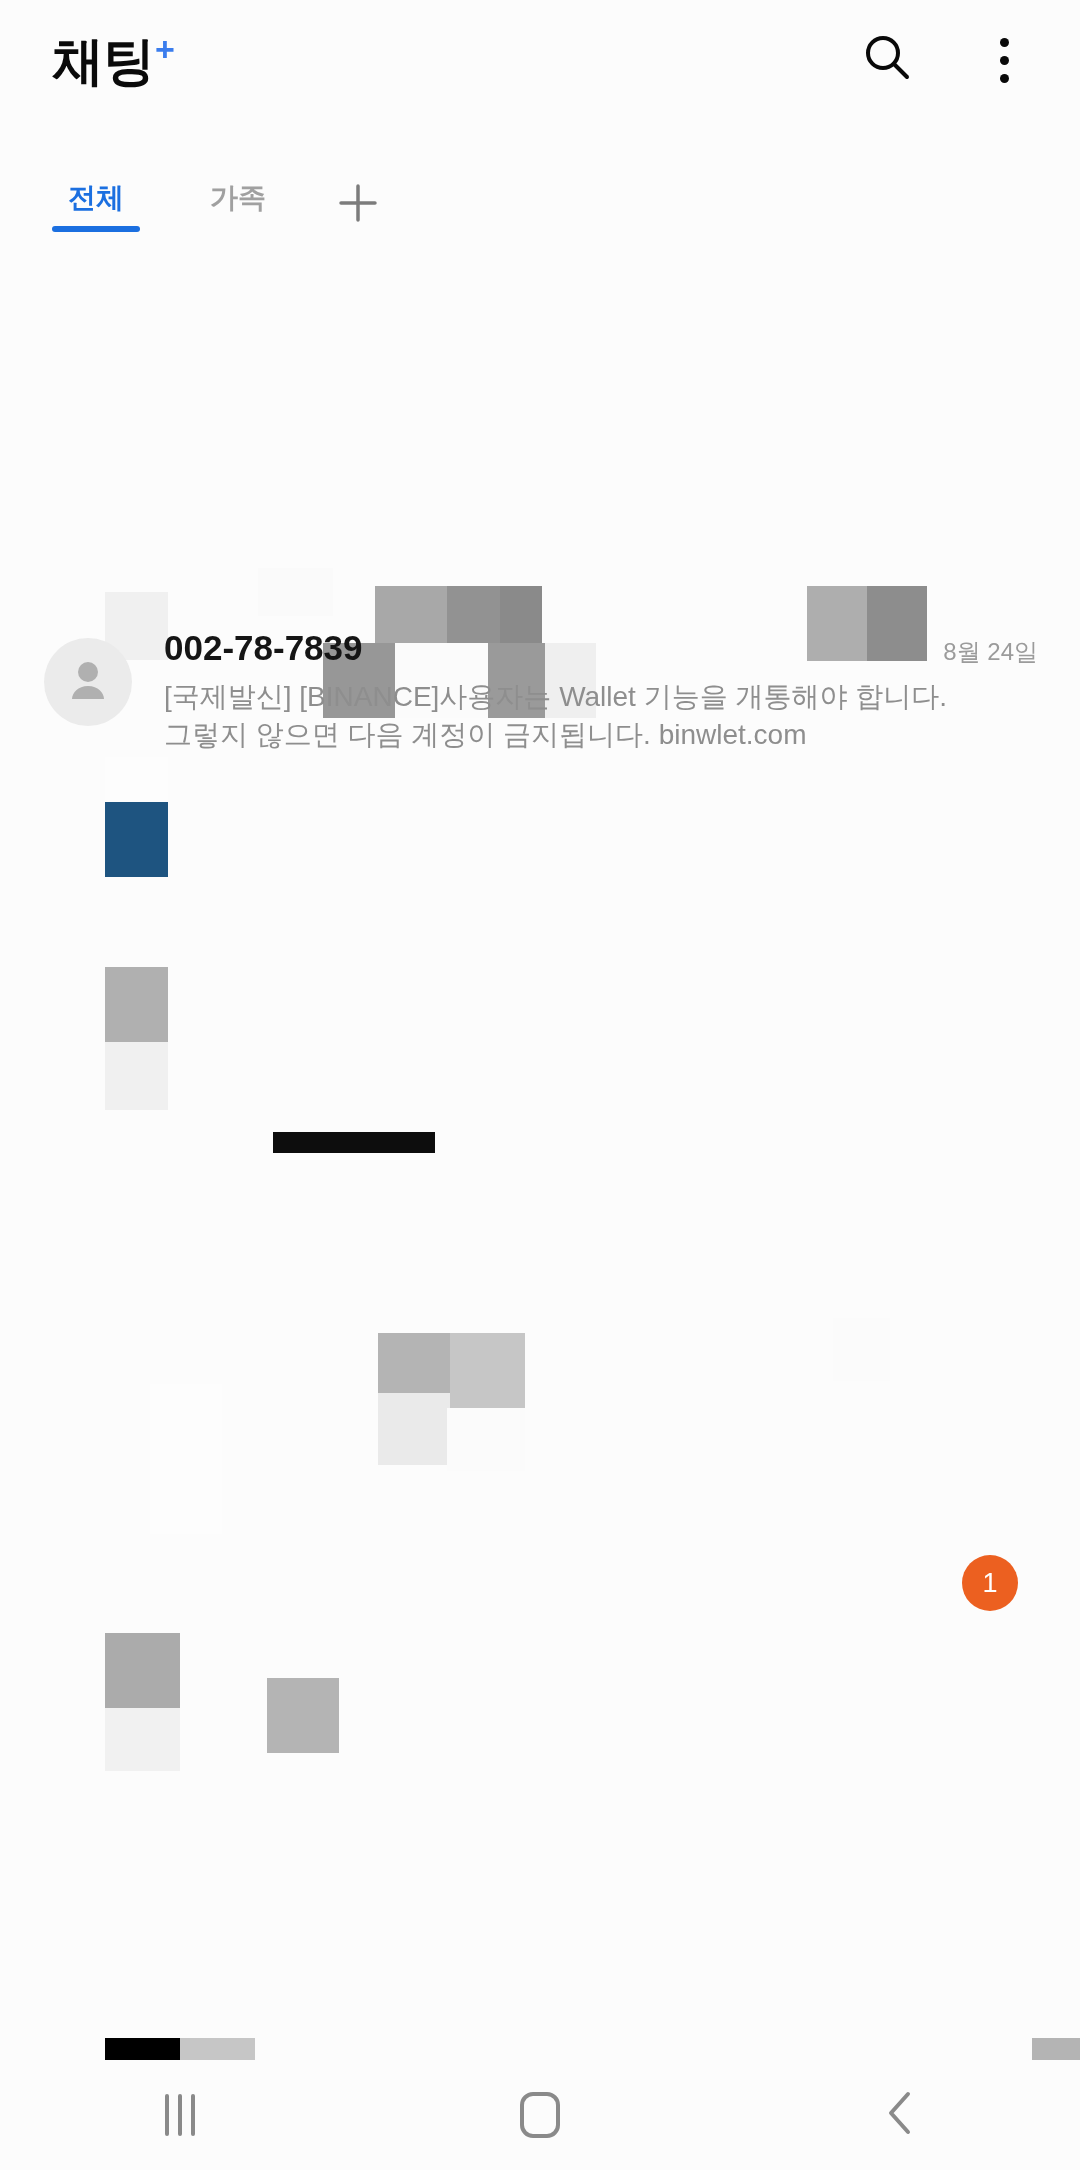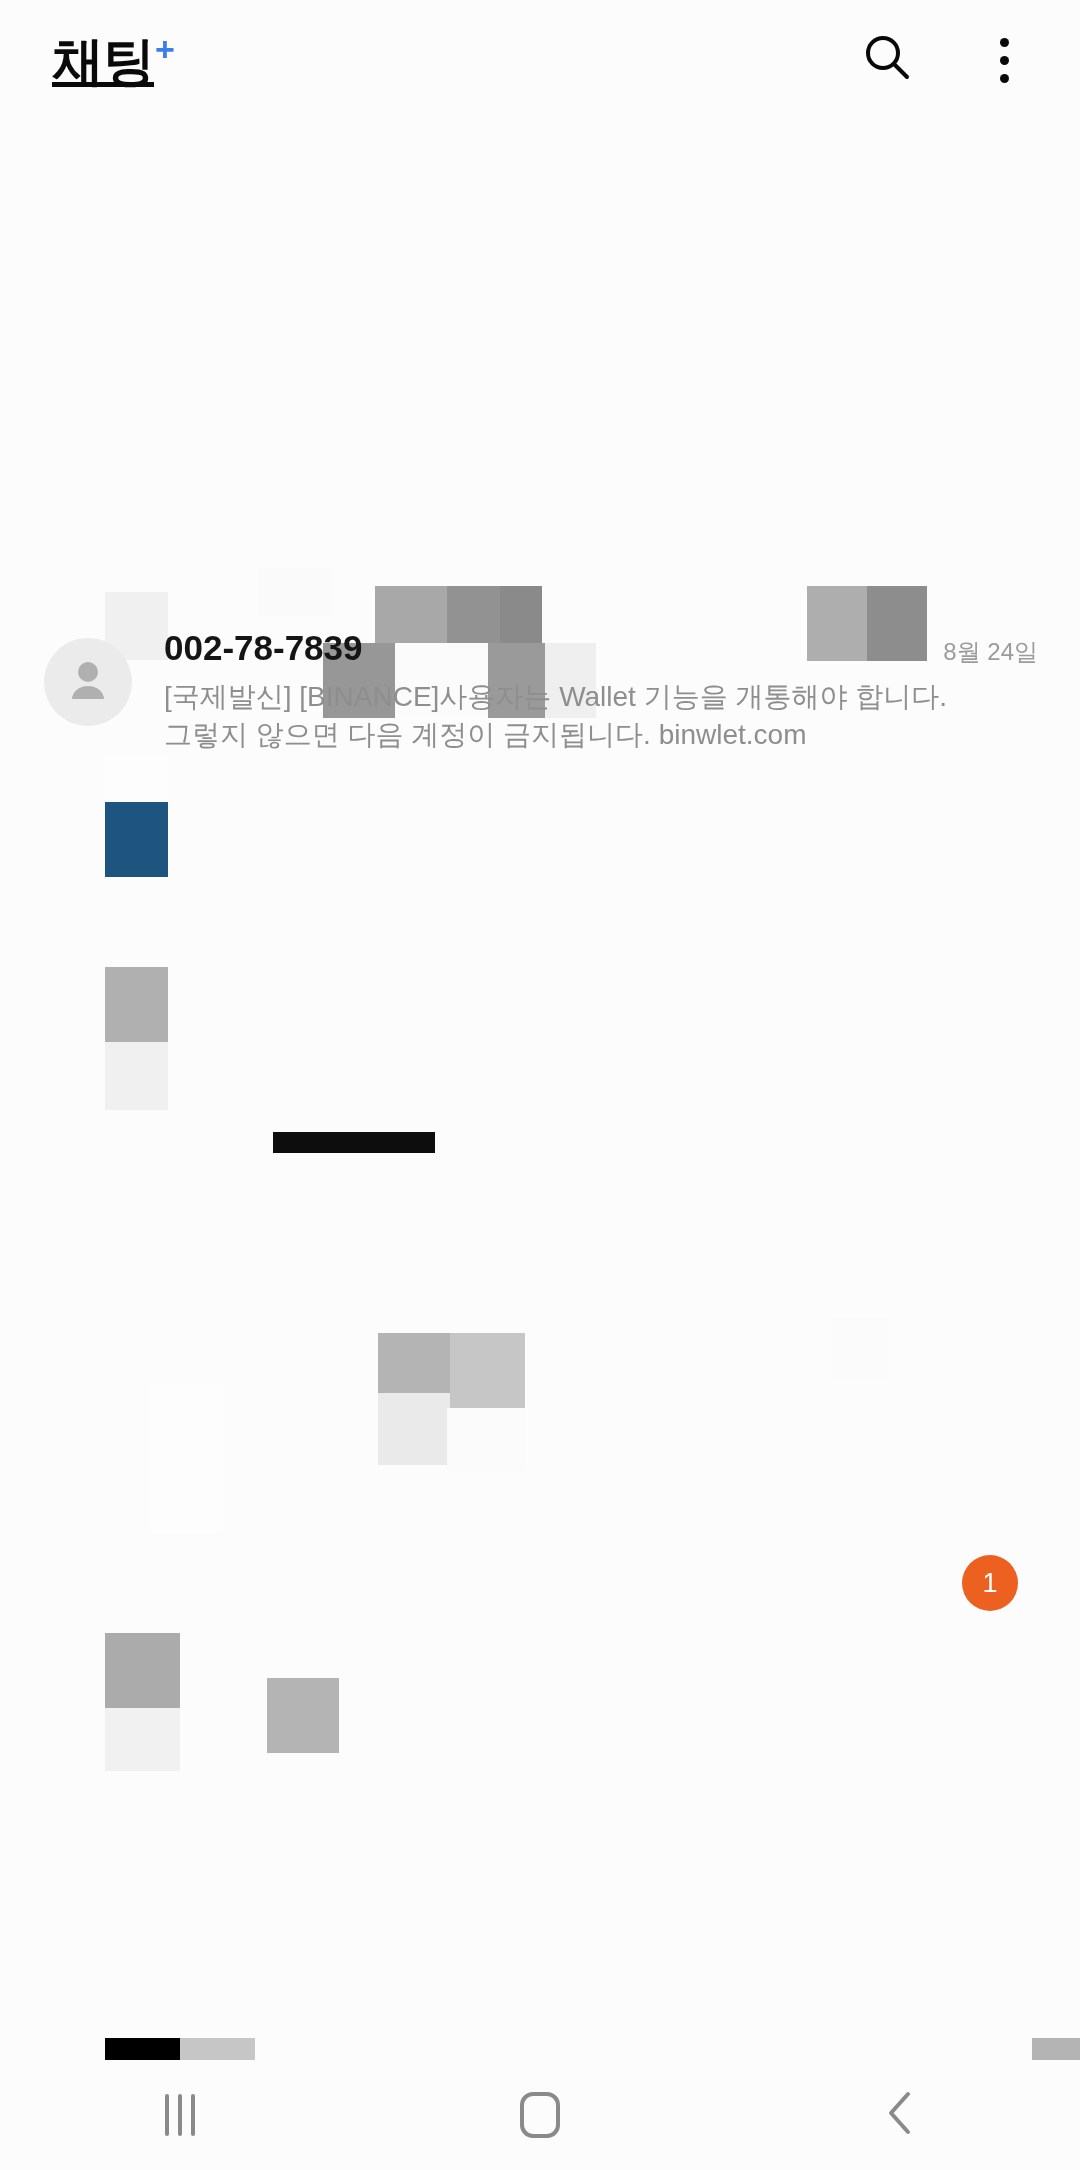--- a/index.html
+++ b/index.html
@@ -40,21 +40,20 @@
     display: flex;
     align-items: flex-start;
     height: 70px;
   }
   .brand-text {
     font-size: 52px;
     font-weight: 700;
     color: #0a0a0a;
     letter-spacing: -1px;
     line-height: 62px;
-    text-decoration: underline;
   }
   .brand-plus {
     font-size: 34px;
     font-weight: 700;
     color: #3b7ded;
     line-height: 34px;
     margin-left: 1px;
     margin-top: 2px;
   }
   .header-actions {
@@ -265,20 +264,37 @@
       <div class="icon-btn">
         <span class="kebab">
           <i></i>
             <i></i>
             <i></i>
         </span>
       </div>
     </div>
   </div>
 
+  <div class="tabs">
+    <div class="tab tab-all">
+      <span class="tab-label">전체</span>
+      <span class="tab-underline"></span>
+    </div>
+    <div class="tab tab-family">
+      <span class="tab-label">가족</span>
+    </div>
+    <div class="tab-add">
+      <span>
+        <svg width="44" height="44" viewBox="0 0 44 44">
+          <line x1="22" y1="5" x2="22" y2="39" stroke="#7c7c7c" stroke-width="3.5" stroke-linecap="round"></line>
+          <line x1="5" y1="22" x2="39" y2="22" stroke="#7c7c7c" stroke-width="3.5" stroke-linecap="round"></line>
+        </svg>
+      </span>
+    </div>
+  </div>
 
   <div class="list">
 
     <div id="mosaic-layer">
         <div class="mosaic" style="left: 105px; top: 342px; width: 63px; height: 67.5px; background: rgb(240, 240, 240);"></div>
         <div class="mosaic" style="left: 258px; top: 318px; width: 75px; height: 48px; background: rgb(250, 250, 250);"></div>
         <div class="mosaic" style="left: 375px; top: 336px; width: 72px; height: 75px; background: rgb(168, 168, 168);"></div>
         <div class="mosaic" style="left: 447px; top: 336px; width: 52.5px; height: 75px; background: rgb(146, 146, 146);"></div>
         <div class="mosaic" style="left: 499.5px; top: 336px; width: 42px; height: 75px; background: rgb(138, 138, 138);"></div>
         <div class="mosaic" style="left: 322.5px; top: 393px; width: 72px; height: 75px; background: rgb(151, 151, 151);"></div>

